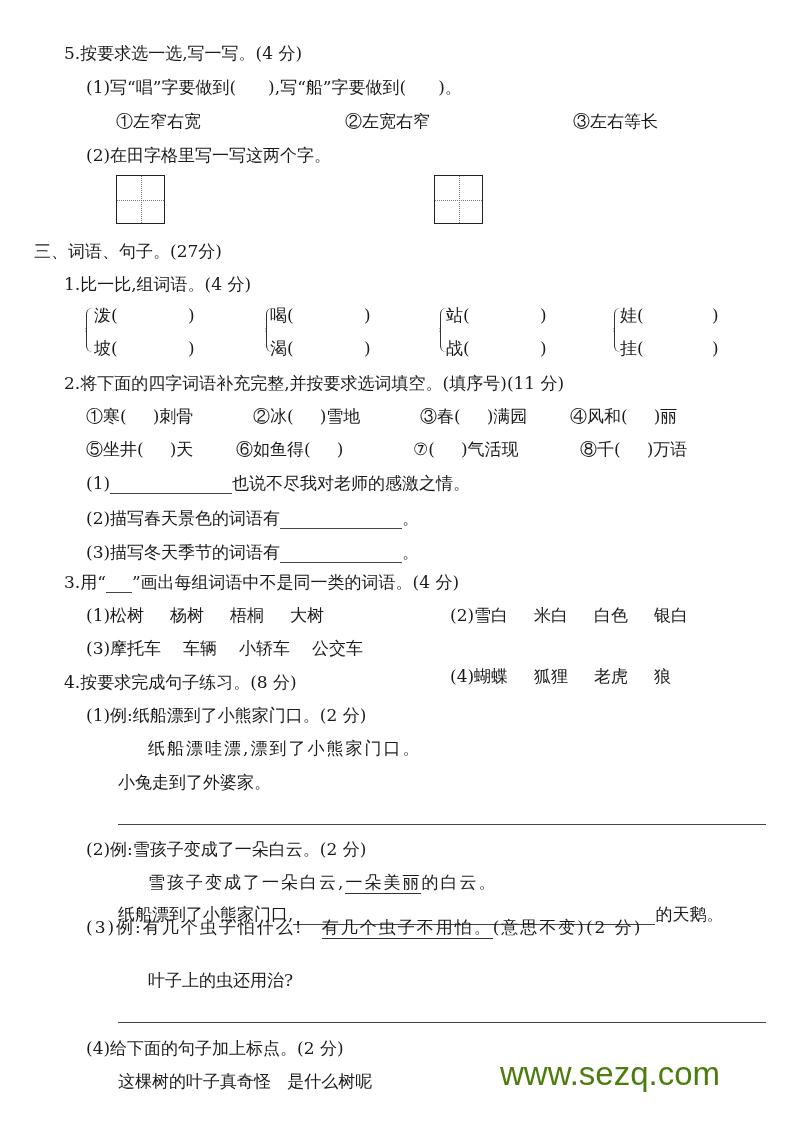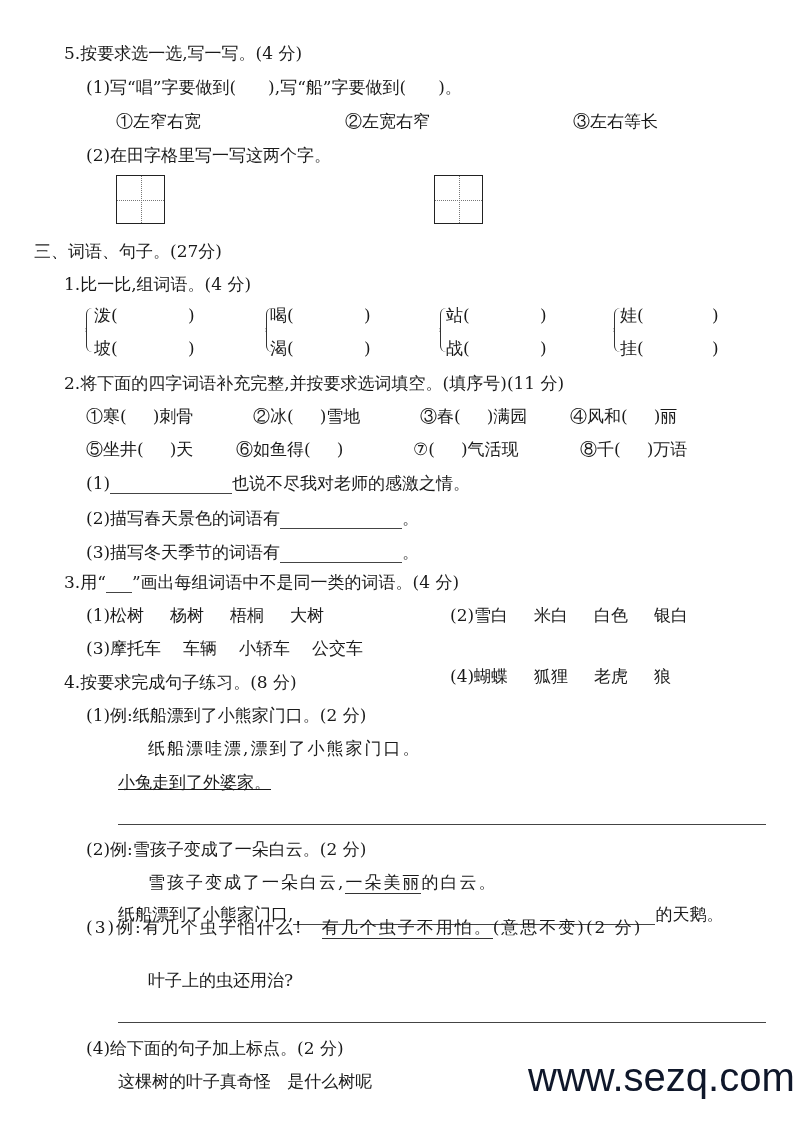--- a/index.html
+++ b/index.html
@@ -22,21 +22,21 @@
   .brace {
     position: absolute; width: 8px; height: 44px;
     border-left: 1px solid #333; border-radius: 6px 0 0 6px;
   }
   .brace:after {
     content: ""; position: absolute; left: -5px; top: 20px; width: 4px; height: 4px;
     border-right: 1px solid #333; border-radius: 0 4px 4px 0;
   }
   .watermark {
     position: absolute; left: 500px; top: 1055px; font-family: "Liberation Sans", sans-serif;
-    font-size: 40px; color: #0f172a; letter-spacing: 0px; margin-left: 28px;
+    font-size: 33px; color: #4d7c0f; letter-spacing: 0px;
   }
 </style>
 </head>
 <body>
 
 <div class="ln" style="left:64px;top:42px;">5.按要求选一选,写一写。(4 分)</div>
 <div class="ln" style="left:86px;top:76px;">
   <span>(1)写“唱”字要做到(</span><span class="gap" style="width:32px;"></span><span>),写“船”字要做到(</span><span class="gap" style="width:32px;"></span><span>)。</span>
 </div>
 <div class="ln" style="left:116px;top:110px;">①左窄右宽</div>
@@ -108,21 +108,21 @@
 <div class="ln" style="left:86px;top:637px;">
   <span>(3)</span><span>摩托车</span><span style="display:inline-block;width:22px;"></span><span>车辆</span><span style="display:inline-block;width:22px;"></span><span>小轿车</span><span style="display:inline-block;width:22px;"></span><span>公交车</span>
 </div>
 <div class="ln" style="left:450px;top:637px;margin-top:28px;">
   <span>(4)</span><span>蝴蝶</span><span style="display:inline-block;width:26px;"></span><span>狐狸</span><span style="display:inline-block;width:26px;"></span><span>老虎</span><span style="display:inline-block;width:26px;"></span><span>狼</span>
 </div>
 
 <div class="ln" style="left:64px;top:671px;">4.按要求完成句子练习。(8 分)</div>
 <div class="ln" style="left:86px;top:704px;">(1)例:纸船漂到了小熊家门口。(2 分)</div>
 <div class="ln kai" style="left:148px;top:737px;">纸船漂哇漂,漂到了小熊家门口。</div>
-<div class="ln" style="left:118px;top:771px;text-decoration:underline;">小兔走到了外婆家。</div>
+<div class="ln" style="left:118px;top:771px;">小兔走到了外婆家。</div>
 <div class="rule" style="left:118px;top:824px;width:648px;"></div>
 
 <div class="ln" style="left:86px;top:838px;">(2)例:雪孩子变成了一朵白云。(2 分)</div>
 <div class="ln kai" style="left:148px;top:871px;"><span>雪孩子变成了一朵白云,</span><span class="uline">一朵美丽</span><span>的白云。</span></div>
 <div class="ln" style="left:118px;top:903px;"><span>纸船漂到了小熊家门口,</span><span class="blank" style="width:362px;"></span><span>的天鹅。</span></div>
 
 <div class="ln" style="left:86px;top:916px;"><span class="kai">(3)例:有几个虫子怕什么!</span><span style="display:inline-block;width:18px;"></span><span class="kai uline">有几个虫子不用怕。</span><span class="kai">(意思不变)(2 分)</span></div>
 <div class="ln" style="left:148px;top:969px;">叶子上的虫还用治?</div>
 <div class="rule" style="left:118px;top:1022px;width:648px;"></div>
 

